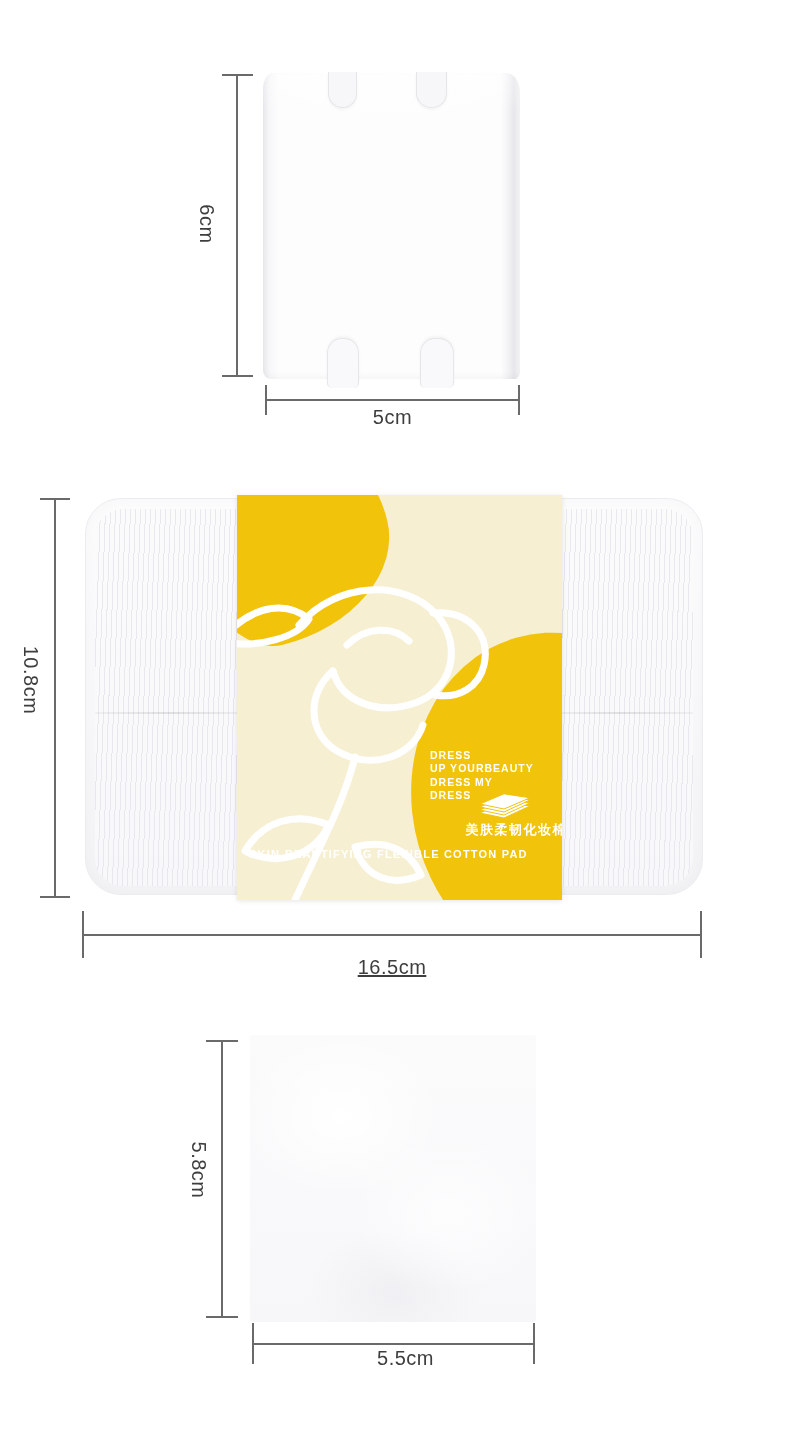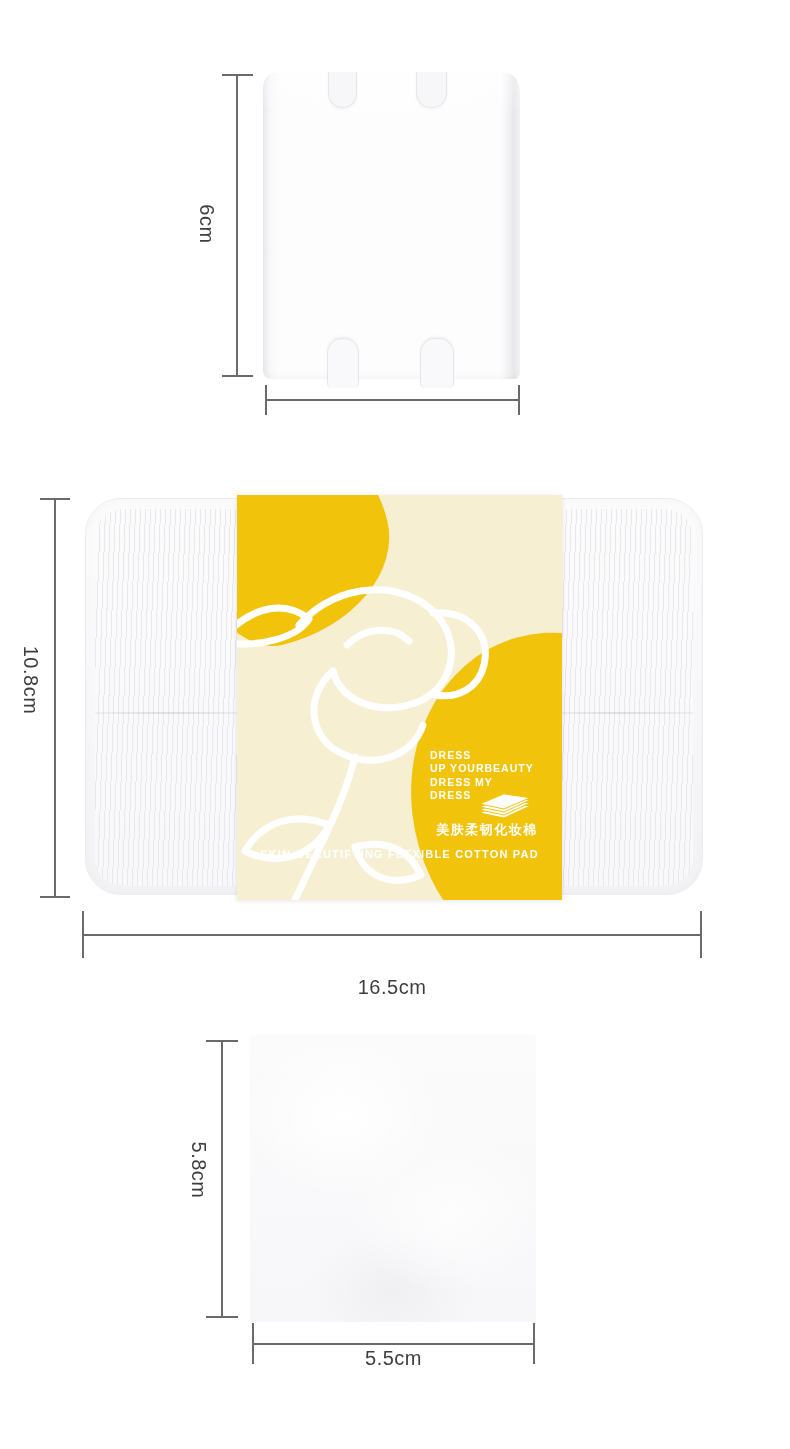--- a/index.html
+++ b/index.html
@@ -79,25 +79,25 @@
     transform:rotate(-16deg);
   }
   .flower-art{position:absolute;left:0;top:0;width:325px;height:405px;}
   .tagline{
     position:absolute;left:193px;top:254px;color:#ffffff;
     font-size:10.5px;font-weight:bold;letter-spacing:1px;line-height:13.4px;
     white-space:nowrap;
   }
   .stack-icon{position:absolute;left:236px;top:298px;width:62px;height:27px;}
   .cn-name{
-    position:absolute;left:170px;top:326px;width:160px;text-align:center;
+    position:absolute;left:170px;top:326px;width:160px;text-align:right;
     color:#ffffff;font-size:13px;font-weight:bold;letter-spacing:1.5px;white-space:nowrap;
   }
   .en-name{
-    position:absolute;left:12px;top:353px;width:301px;text-align:center;
+    position:absolute;left:12px;top:353px;width:301px;text-align:left;
     color:#ffffff;font-size:11px;font-weight:bold;letter-spacing:1.2px;white-space:nowrap;
   }
   
   .pad-square{
     position:absolute;left:250px;top:1035px;width:286px;height:287px;
     background:
       radial-gradient(55% 45% at 32% 28%, #ffffff, rgba(255,255,255,0) 65%),
       radial-gradient(50% 40% at 70% 62%, #fdfdfe, rgba(255,255,255,0) 70%),
       radial-gradient(40% 30% at 50% 90%, rgba(238,238,242,.8), rgba(255,255,255,0) 75%),
       linear-gradient(180deg,#fbfbfc 0%,#f7f7f9 100%);
@@ -117,20 +117,21 @@
   </div>
 
   <div class="dim" style="left:236px;top:75px;width:2px;height:302px;"></div>
   <div class="dim" style="left:222px;top:74px;width:31px;height:2px;"></div>
   <div class="dim" style="left:222px;top:375px;width:31px;height:2px;"></div>
   <div class="dim-text v" style="left:207px;top:224px;">6cm</div>
 
   <div class="dim" style="left:265px;top:399px;width:255px;height:2px;"></div>
   <div class="dim" style="left:265px;top:385px;width:2px;height:30px;"></div>
   <div class="dim" style="left:518px;top:385px;width:2px;height:30px;"></div>
+  <div class="dim-text h" style="left:265px;top:407px;width:255px;">5cm</div>
 
   <div class="box">
     <div class="pads-panel left"></div>
     <div class="pads-panel right"></div>
   </div>
 
   <div class="sleeve">
     <div class="blob-topleft"></div>
     <div class="oval-right"></div>
 
@@ -168,27 +169,27 @@
   </div>
 
   <div class="dim" style="left:54px;top:499px;width:2px;height:399px;"></div>
   <div class="dim" style="left:40px;top:498px;width:30px;height:2px;"></div>
   <div class="dim" style="left:40px;top:896px;width:30px;height:2px;"></div>
   <div class="dim-text v" style="left:31px;top:680px;">10.8cm</div>
 
   <div class="dim" style="left:82px;top:934px;width:620px;height:2px;"></div>
   <div class="dim" style="left:82px;top:911px;width:2px;height:47px;"></div>
   <div class="dim" style="left:700px;top:911px;width:2px;height:47px;"></div>
-  <div class="dim-text h" style="left:82px;top:977px;width:620px;">16.5cm</div>
+  <div class="dim-text h" style="left:82px;top:957px;width:620px;text-decoration:underline;">16.5cm</div>
 
   <div class="pad-square"></div>
 
   <div class="dim" style="left:221px;top:1041px;width:2px;height:277px;"></div>
   <div class="dim" style="left:206px;top:1040px;width:32px;height:2px;"></div>
   <div class="dim" style="left:206px;top:1316px;width:32px;height:2px;"></div>
   <div class="dim-text v" style="left:199px;top:1170px;">5.8cm</div>
 
   <div class="dim" style="left:252px;top:1343px;width:283px;height:2px;"></div>
   <div class="dim" style="left:252px;top:1323px;width:2px;height:41px;"></div>
   <div class="dim" style="left:533px;top:1323px;width:2px;height:41px;"></div>
-  <div class="dim-text h" style="left:252px;top:1348px;width:283px;">5.5cm</div>
+  <div class="dim-text h" style="left:264px;top:1348px;width:283px;">5.5cm</div>
 
 </div>
 
 </body></html>

